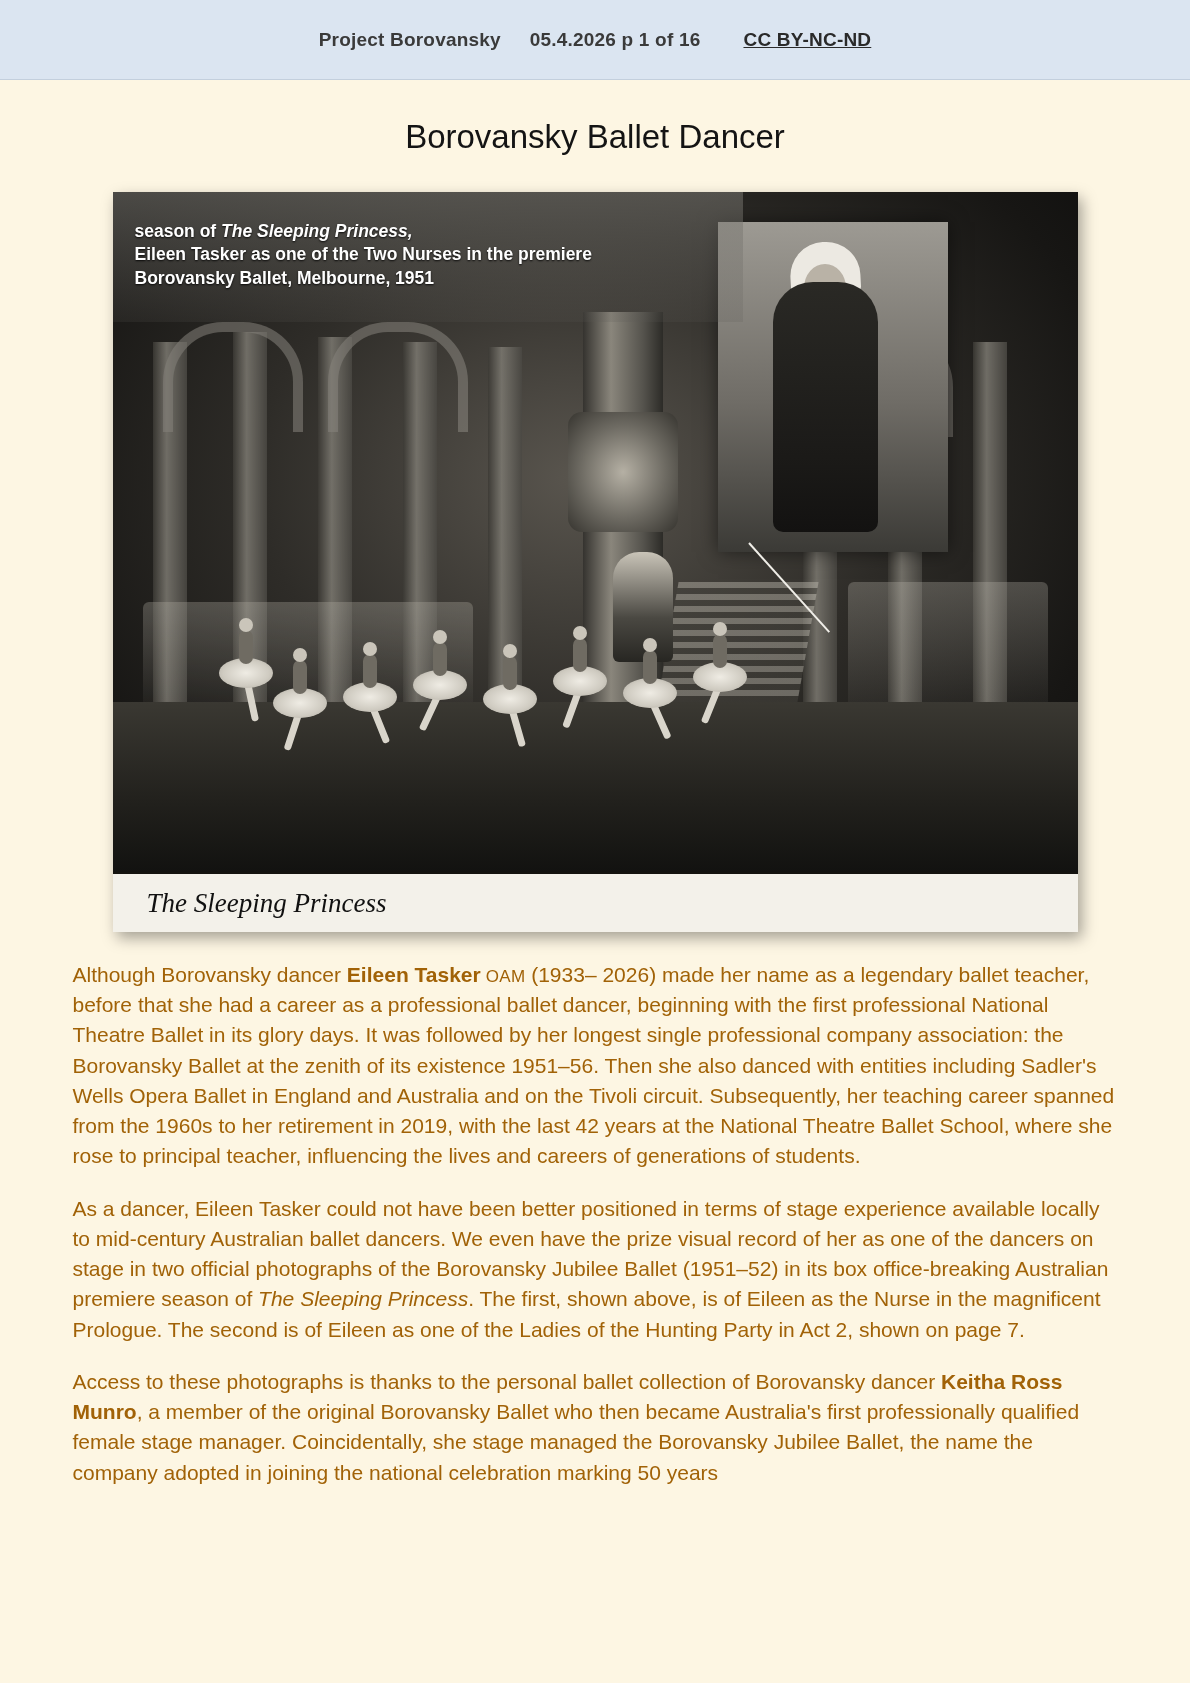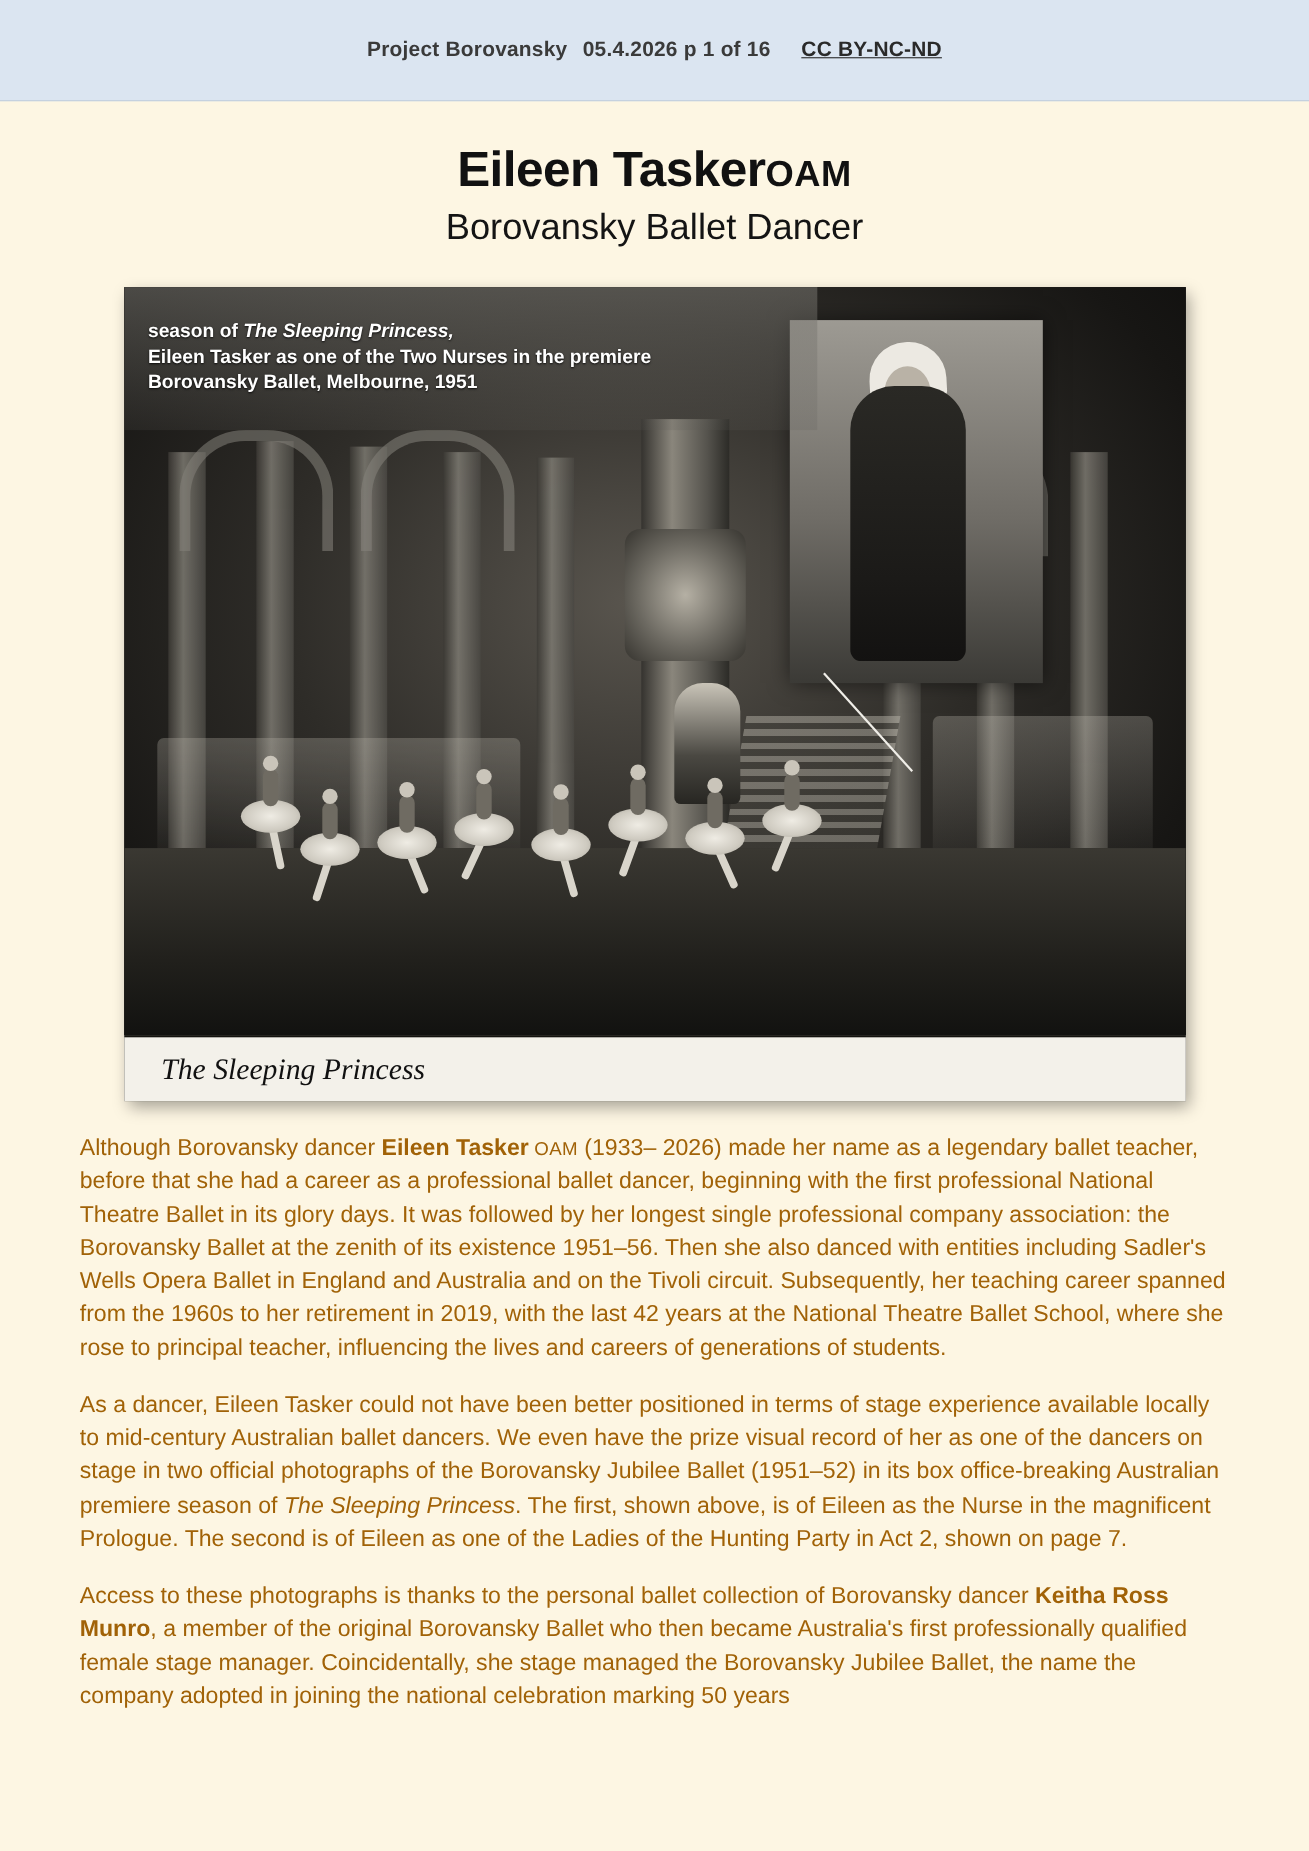--- a/index.html
+++ b/index.html
@@ -13,27 +13,27 @@
     min-height: 1683px;
     font-family: "Liberation Sans", sans-serif;
     color: #111;
     position: relative;
     overflow: hidden;
   }
 
   
   .header-bar {
     width: 100%;
-    height: 92px;
+    height: 80px;
     background: #dbe5f1;
     border-bottom: 1px solid #c3cfdd;
     display: flex;
     align-items: center;
     justify-content: center;
-    gap: 14px;
+    gap: 29px;
     font-size: 19px;
     font-weight: bold;
     color: #3a3a3a;
     letter-spacing: 0.2px;
   }
   .header-bar .hdr-title { font-weight: bold; }
   .header-bar .hdr-date { font-weight: bold; }
   .header-bar .hdr-license {
     text-decoration: underline;
     color: #2a2a2a;
@@ -324,23 +324,20 @@
 
 <div class="header-bar">
   <span class="hdr-title">Project Borovansky</span>
   <span class="hdr-date">05.4.2026 p 1 of 16</span>
   <span class="hdr-license">CC BY-NC-ND</span>
 </div>
 
 <div class="page">
 
   <div class="title-block">
-    <h1 class="doc-title">
-      <span>Eileen Tasker</span><span class="oam">OAM</span>
-    </h1>
     <div class="doc-subtitle">Borovansky Ballet Dancer</div>
   </div>
 
   <div class="figure">
     <div class="photo">
 
       <div class="caption-wash"></div>
 
       <div class="arches">
         <div class="col" style="left:40px;height:360px;"></div>

